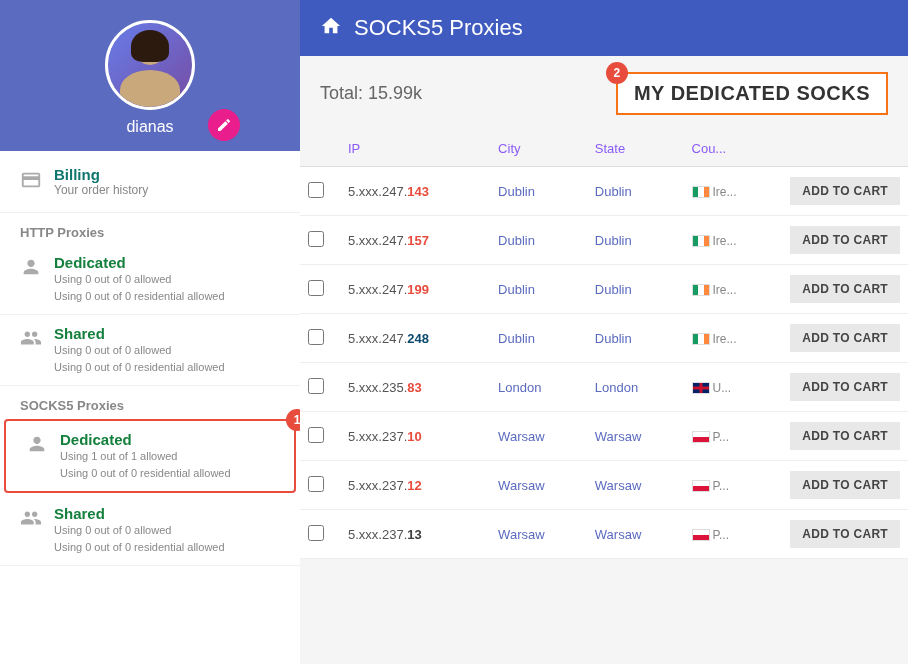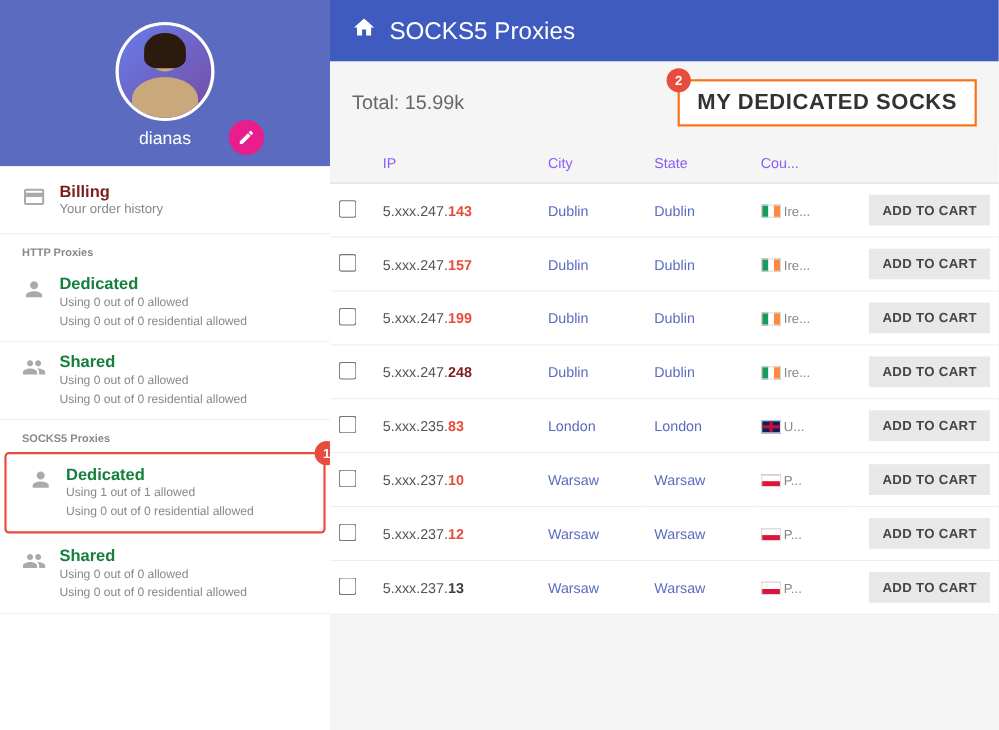--- a/index.html
+++ b/index.html
@@ -111,32 +111,32 @@
     }
 
     .billing-icon {
       margin-right: 12px;
       color: #888;
     }
 
     .billing-info .billing-title {
       font-size: 15px;
       font-weight: 600;
-      color: #7f1d1d;
+      color: #0f766e;
     }
 
     .billing-info .billing-sub {
       font-size: 12px;
       color: #888;
       text-align: center;
     }
 
     .section-label {
       padding: 12px 20px 4px;
-      font-size: 10px;
+      font-size: 13px;
       color: #888;
       font-weight: 600;
       text-transform: none;
     }
 
     .sidebar-item {
       display: flex;
       align-items: flex-start;
       padding: 10px 20px;
       cursor: pointer;
@@ -436,21 +436,21 @@
           <tr>
             <td class="col-check"><input type="checkbox" style=""></td>
             <td><span style="color:#555;">5.xxx.247.</span><span style="color:#e74c3c;font-weight:700;">199</span></td>
             <td style="color: rgb(91, 107, 191);">Dublin</td>
             <td style="color: rgb(91, 107, 191);">Dublin</td>
             <td><span style="display:inline-block;width:18px;height:12px;background:linear-gradient(to right,#169b62 33%,#fff 33%,#fff 66%,#ff883e 66%);border:1px solid #ddd;vertical-align:middle;margin-right:3px;"></span><span style="color:#888;font-size:12px;">Ire...</span></td>
             <td class="col-action"><button class="add-cart-btn">ADD TO CART</button></td>
           </tr>
           <tr>
             <td class="col-check"><input type="checkbox" style=""></td>
-            <td><span style="color:#555;">5.xxx.247.</span><span style="color:#7f1d1d;font-weight:600;">248</span></td>
+            <td><span style="color:#555;">5.xxx.247.</span><span style="color:#0c4a6e;font-weight:600;">248</span></td>
             <td style="color: rgb(91, 107, 191);">Dublin</td>
             <td style="color: rgb(91, 107, 191);">Dublin</td>
             <td><span style="display:inline-block;width:18px;height:12px;background:linear-gradient(to right,#169b62 33%,#fff 33%,#fff 66%,#ff883e 66%);border:1px solid #ddd;vertical-align:middle;margin-right:3px;"></span><span style="color:#888;font-size:12px;">Ire...</span></td>
             <td class="col-action"><button class="add-cart-btn">ADD TO CART</button></td>
           </tr>
           <tr>
             <td class="col-check"><input type="checkbox" style=""></td>
             <td><span style="color:#555;">5.xxx.235.</span><span style="color:#e74c3c;font-weight:600;">83</span></td>
             <td style="color: rgb(91, 107, 191);">London</td>
             <td style="color: rgb(91, 107, 191);">London</td>

